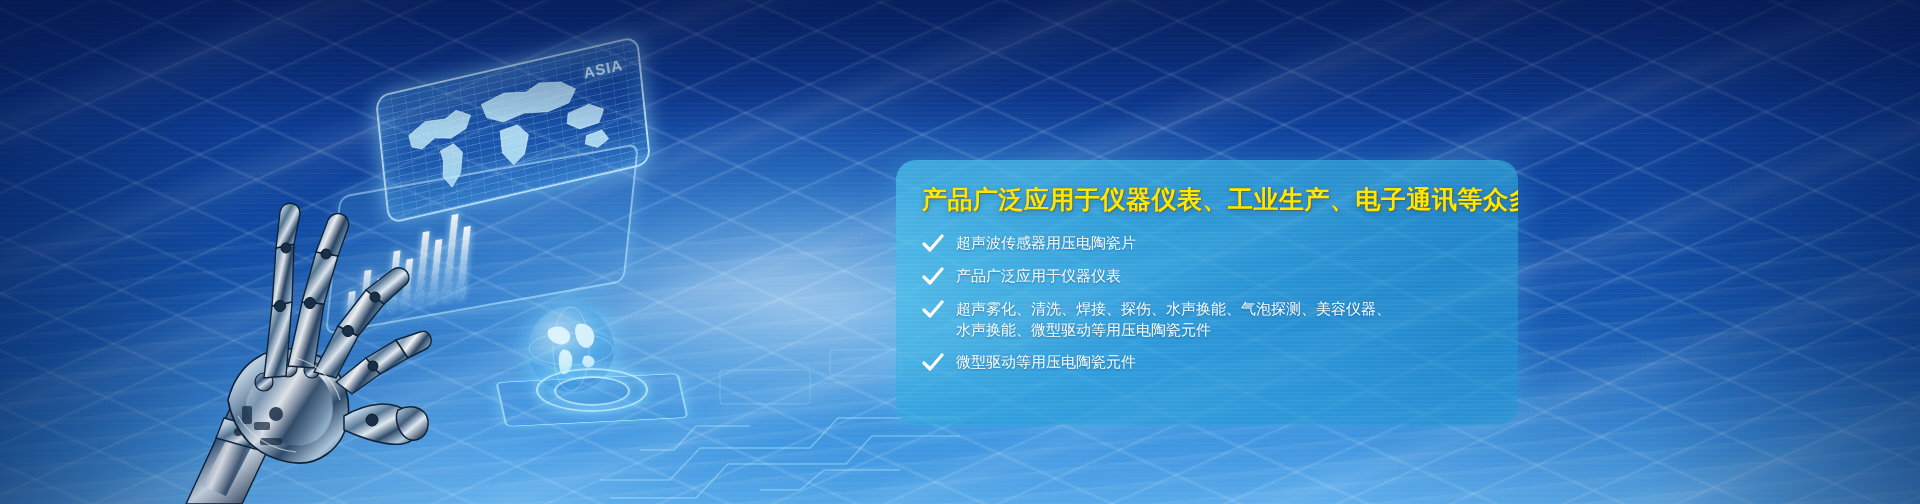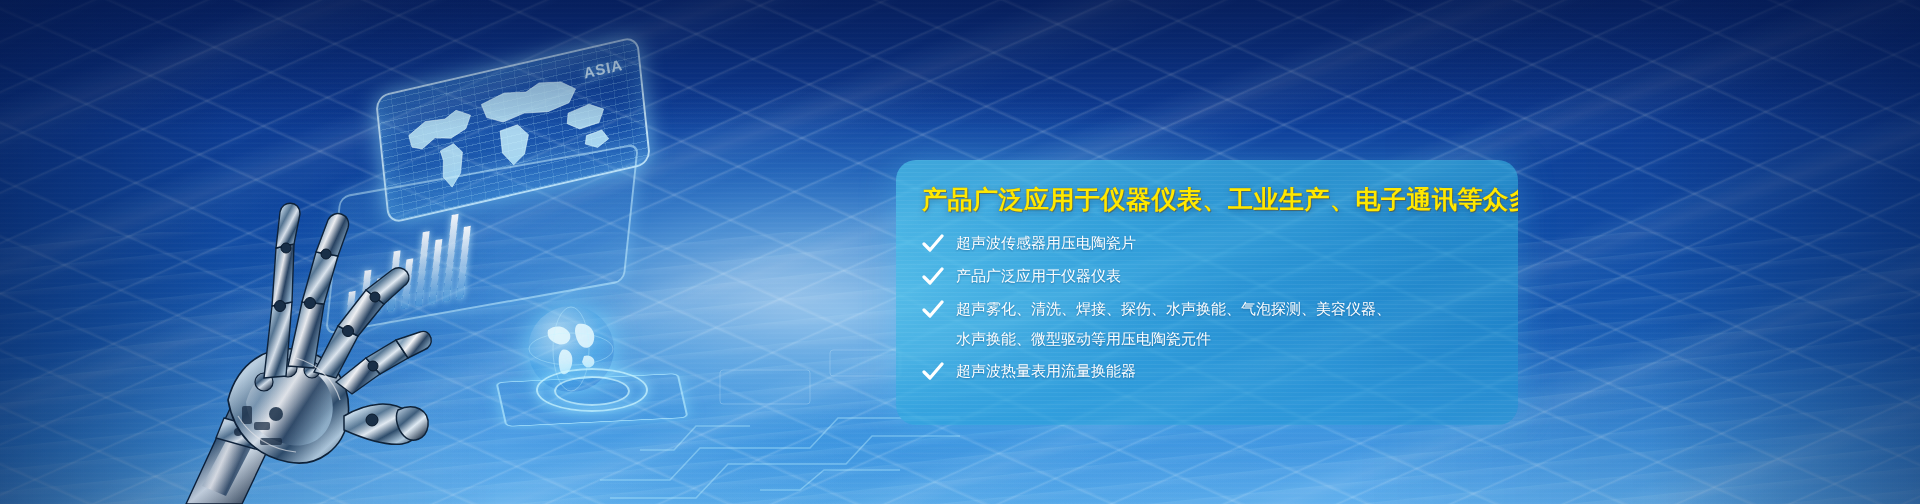--- a/index.html
+++ b/index.html
@@ -336,21 +336,20 @@
   .bullet-text {
     color: #ffffff;
     font-size: 15px;
     line-height: 1.42;
     font-weight: 400;
     text-shadow: 0 1px 2px rgba(0,55,105,0.45);
     font-family: "Liberation Sans", "DejaVu Sans", sans-serif;
   }
   .bullet-text .line2 {
     display: block;
-    margin-top: 9px;
   }
 </style>
 </head>
 <body>
 
 <div id="banner">
 
   <div class="bg-base"></div>
   <div class="beams"></div>
   <div class="streaks-a"></div>
@@ -554,20 +553,20 @@
             <span class="line2">水声换能、微型驱动等用压电陶瓷元件</span>
           </span>
         </li>
 
         <li class="bullet">
           <span class="check-icon">
             <svg viewBox="0 0 22 20">
                 <path d="M2 10 L8 16 L20 2" fill="none" stroke="#ffffff" stroke-width="3.2" stroke-linecap="round" stroke-linejoin="round"></path>
               </svg>
           </span>
-          <span class="bullet-text">超声波热量表用流量换能器</span>
+          <span class="bullet-text">微型驱动等用压电陶瓷元件</span>
         </li>
 
       </ul>
     </div>
   </div>
 
 </div>
 
 </body></html>

